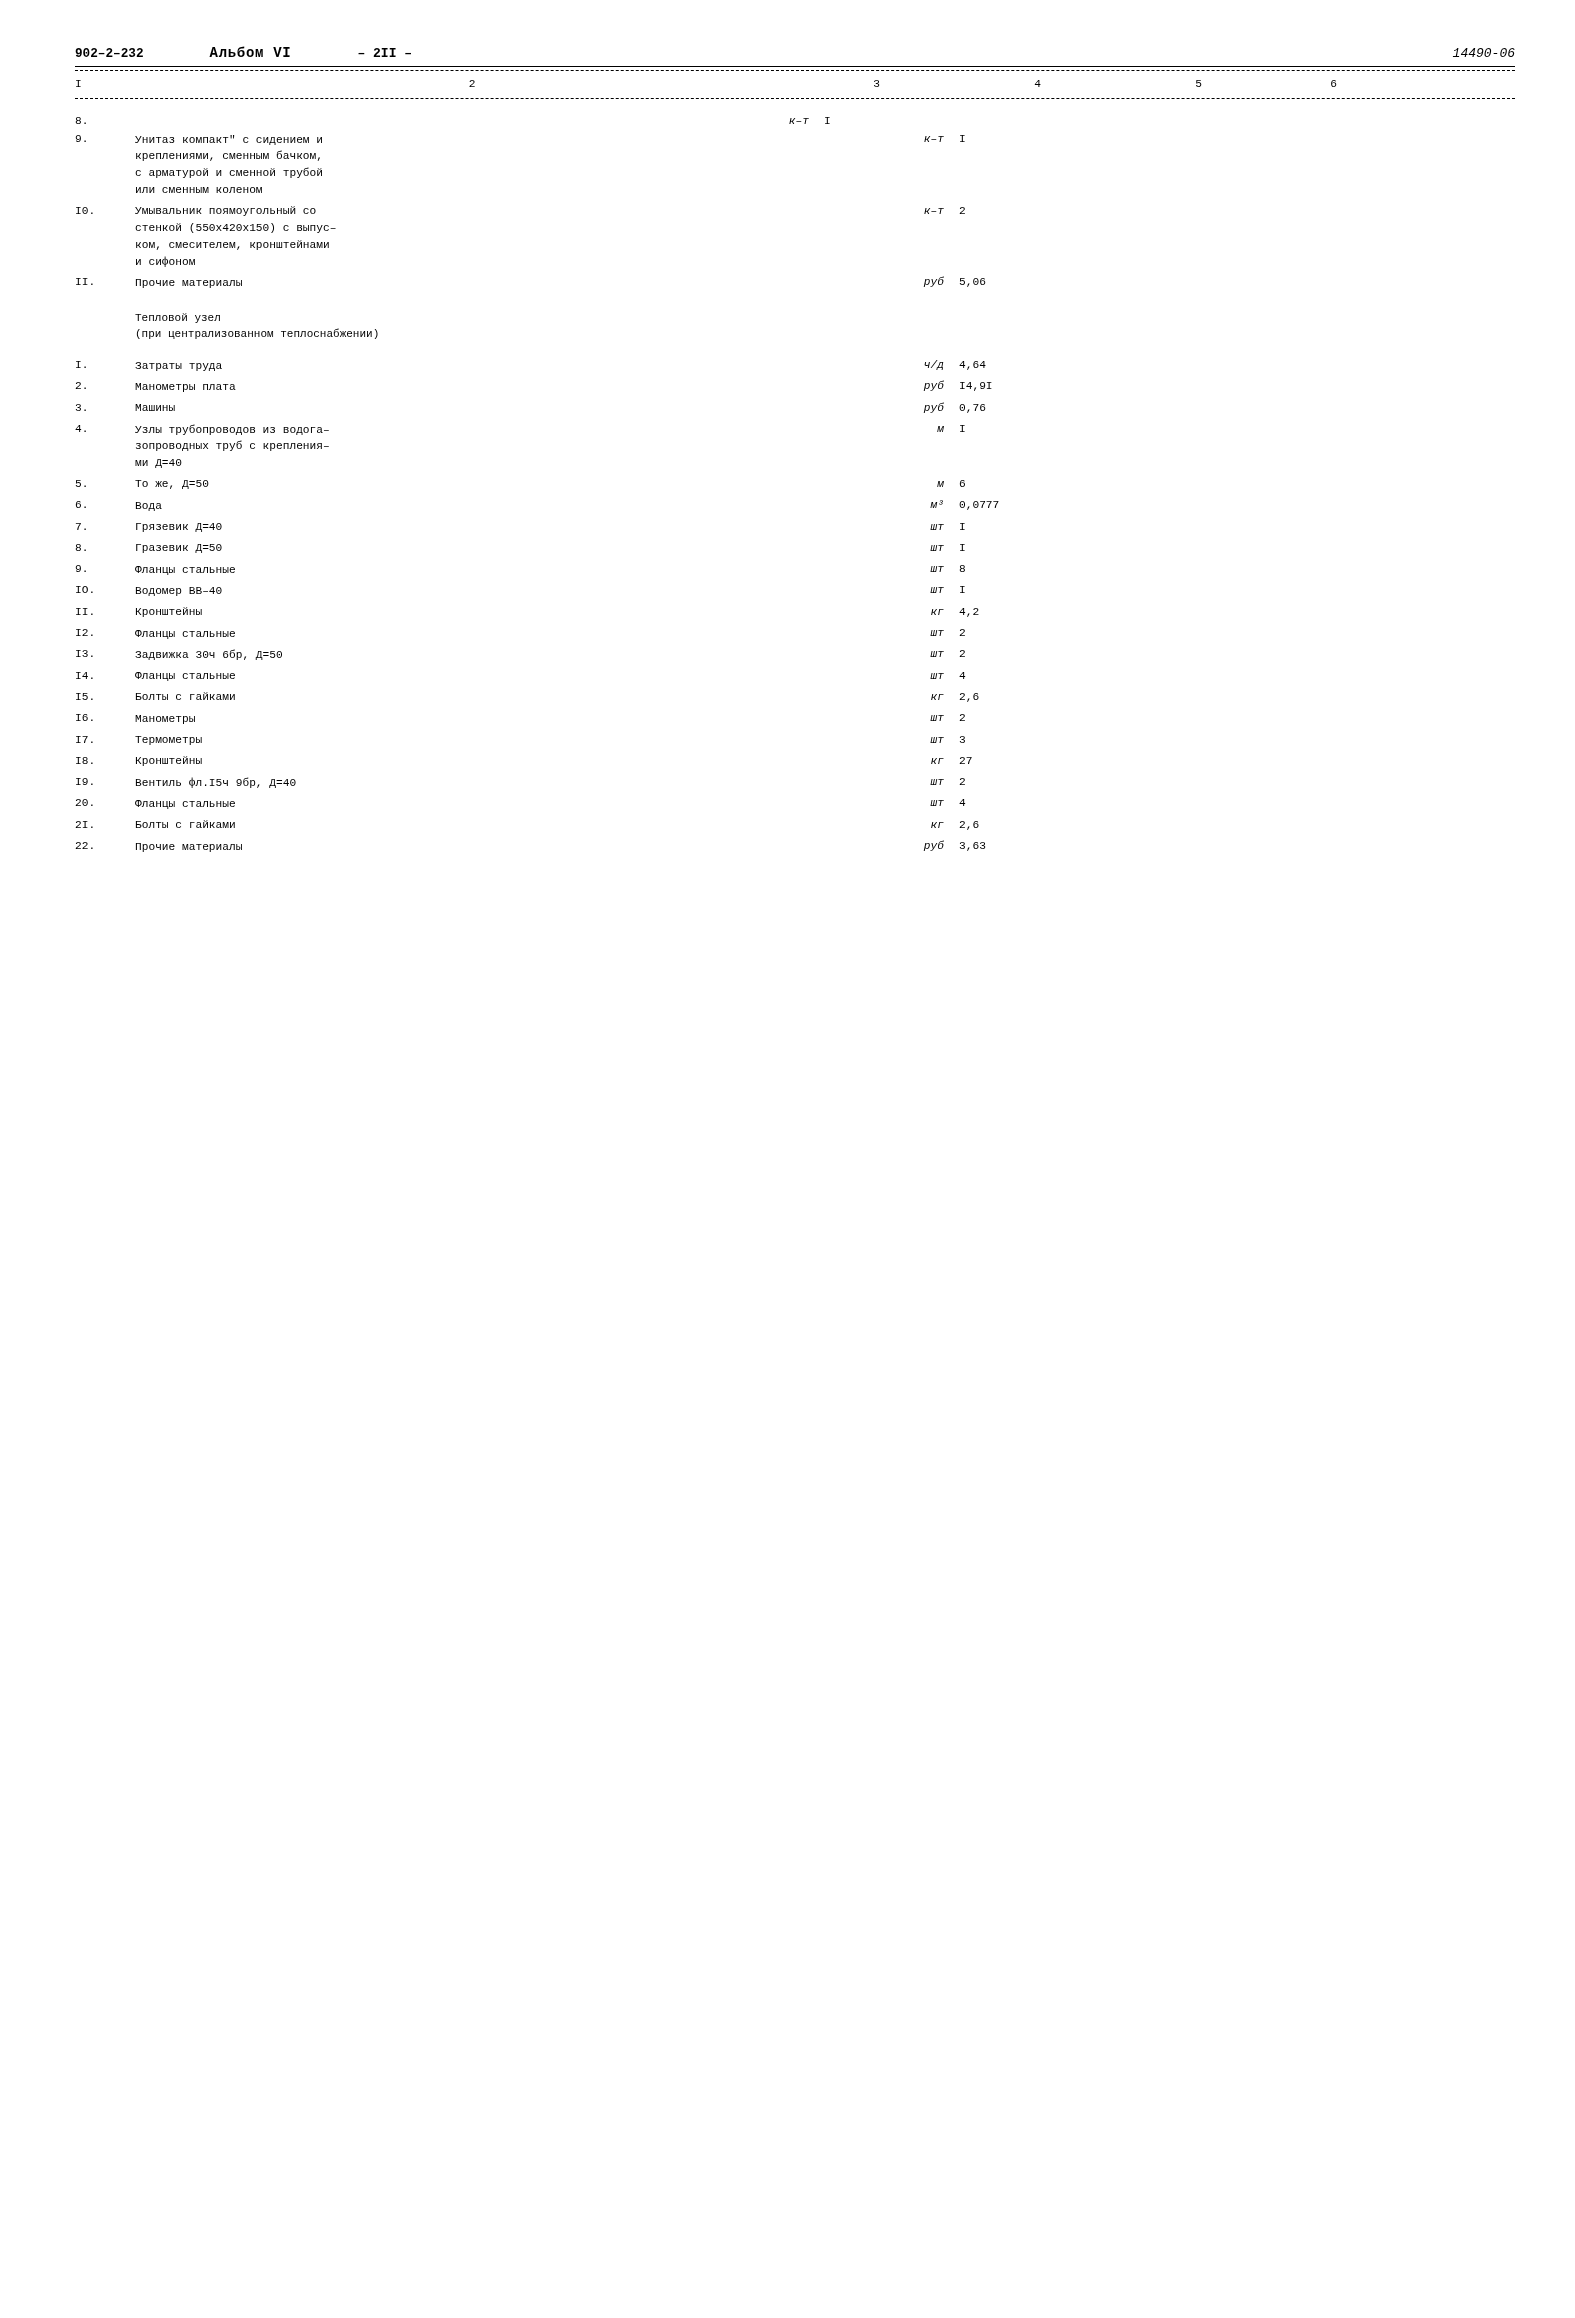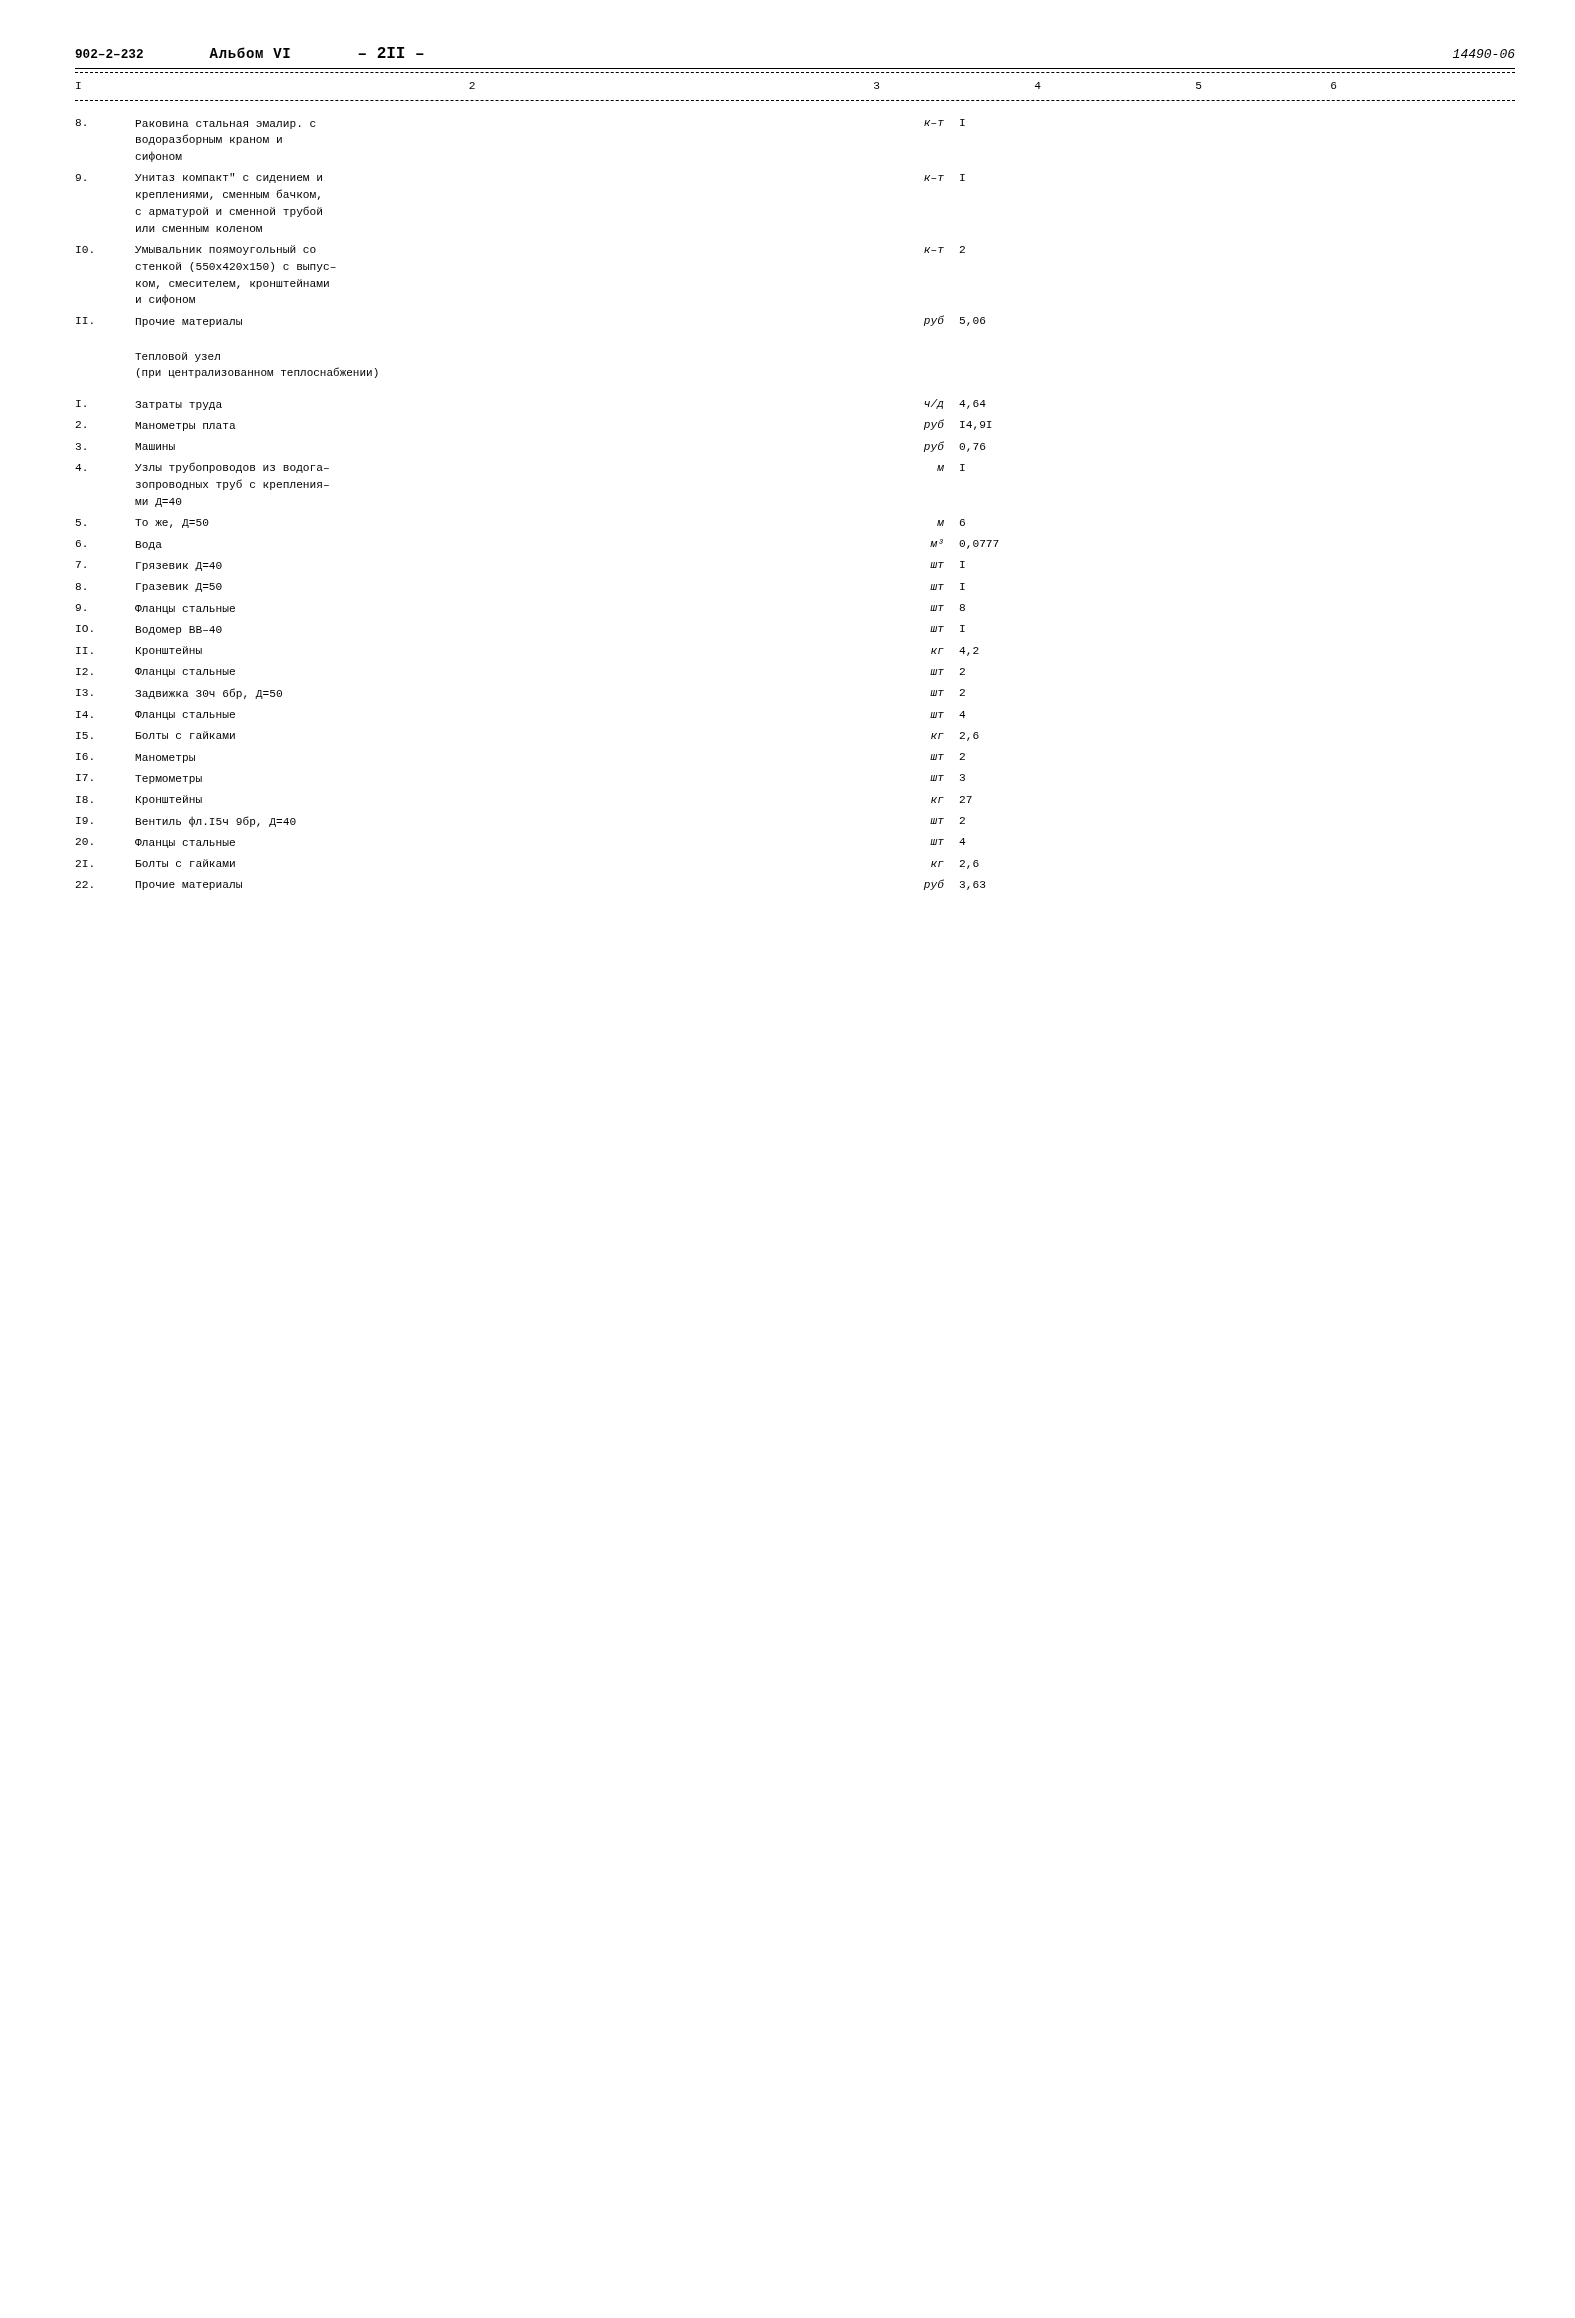--- a/index.html
+++ b/index.html
@@ -30,21 +30,21 @@
       font-weight: bold;
     }
 
     .album-title {
       font-size: 14px;
       font-weight: bold;
       letter-spacing: 0.7px;
     }
 
     .page-subtitle {
-      font-size: 16px;
+      font-size: 13px;
       font-weight: bold;
     }
 
     .doc-number {
       margin-left: auto;
       font-size: 13px;
       font-style: italic;
     }
 
     .divider-line {
@@ -141,21 +141,20 @@
   <span>5</span>
   <span>6</span>
 </div>
 
 <hr class="divider-dashed">
 
 <div class="content-area">
 
   <div class="item-row">
     <span class="item-num">8.</span>
-    <span class="item-desc">Раковина стальная эмалир. с<br>водоразборным краном и<br>сифоном</span>
     <span class="item-unit">к–т</span>
     <span class="item-qty">I</span>
     <span class="item-col5"></span>
     <span class="item-col6"></span>
   </div>
 
   <div class="item-row">
     <span class="item-num">9.</span>
     <span class="item-desc">Унитаз компакт" с сидением и<br>креплениями, сменным бачком,<br>с арматурой и сменной трубой<br>или сменным коленом</span>
     <span class="item-unit">к–т</span>

